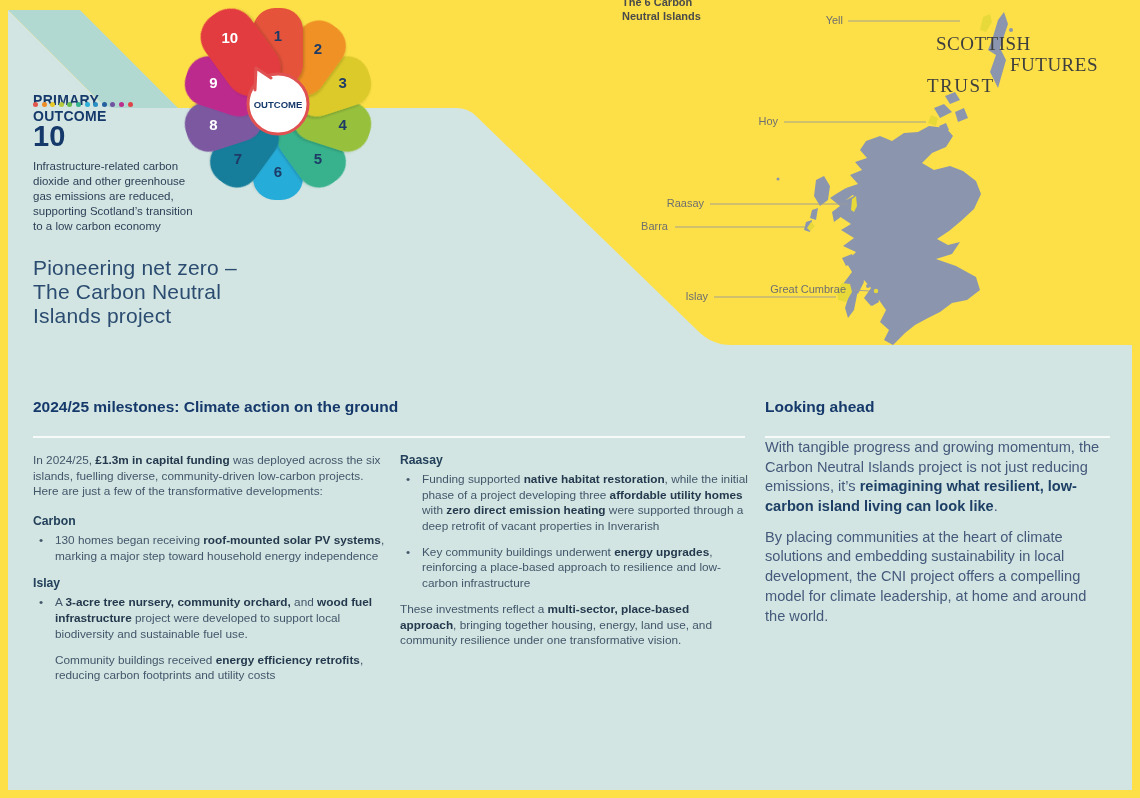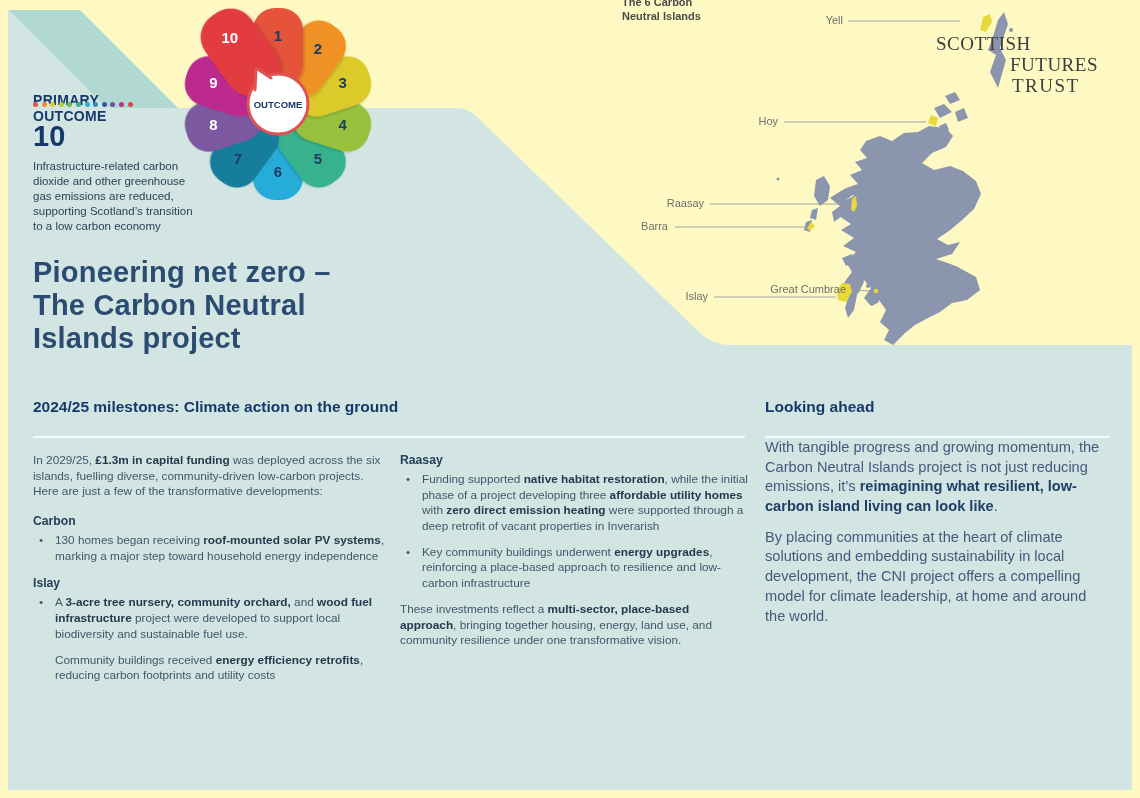--- a/index.html
+++ b/index.html
@@ -1,36 +1,36 @@
 <!DOCTYPE html>
 <html style="--teal: #d2e5e2; --band: #b2d8d2; --navy: #16396b; --title: #2b4c70; --desc: #2c3f56; --body: #42566a; --bold: #24394d; --subhead: #24405a; --col3: #44597b; --col3bold: #1e3f66; --land: #8b96ae; --highlight: #e6d939; --line: #999999; --label: #6f6f6f; --logo: #3e3e3e; --ring: #e05252;"><head>
 <meta charset="utf-8">
 <style>
   html,body { margin:0; padding:0; background:#ffffff; }
   #page {
     position:relative; width:1140px; height:798px; overflow:hidden;
-    background:#fef9c3; font-family:"Liberation Sans", sans-serif;
+    background:#fde047; font-family:"Liberation Sans", sans-serif;
   }
   svg { display:block; }
   .abs { position:absolute; }
 
   
   .kicker {
     left:33px; top:92px; font-size:14px; font-weight:bold; line-height:1.15;
     letter-spacing:.3px; color:var(--navy); white-space:pre-line;
   }
   .dots { left:33px; top:102px; display:flex; gap:3.6px; }
   .dots span { width:5px; height:5px; border-radius:50%; display:block; }
   .big-num { left:33px; top:120px; font-size:29px; font-weight:bold; color:var(--navy); }
   .outcome-desc {
     left:33px; top:159px; width:172px; font-size:11.5px; line-height:1.3;
     color:var(--desc);
   }
   .page-title {
-    left:33px; top:256px; font-size:29px; line-height:1.14; font-weight:bold;
+    left:33px; top:256px; font-size:21px; line-height:1.14; font-weight:normal;
     color:var(--title); white-space:pre-line; letter-spacing:.2px;
   }
 
   
   .map-caption {
     left:622px; top:-4px; font-size:11px; font-weight:bold; color:#4a4a4a;
     line-height:1.25; white-space:pre-line;
   }
   .island-label { font-size:11px; color:var(--label); text-align:right; }
   .logo-word { font-family:"Liberation Serif", serif; color:var(--logo); font-size:19px; letter-spacing:.5px; }
@@ -119,21 +119,21 @@
 Neutral Islands</div>
   <div class="abs island-label" style="left:795px;top:14px;width:48px;">Yell</div>
   <div class="abs island-label" style="left:728px;top:115px;width:50px;">Hoy</div>
   <div class="abs island-label" style="left:640px;top:197px;width:64px;">Raasay</div>
   <div class="abs island-label" style="left:612px;top:220px;width:56px;">Barra</div>
   <div class="abs island-label" style="left:724px;top:283px;width:122px;">Great Cumbrae</div>
   <div class="abs island-label" style="left:662px;top:290px;width:46px;">Islay</div>
 
   <div class="abs logo-word" style="left:936px;top:33px;">SCOTTISH</div>
   <div class="abs logo-word" style="left:1010px;top:54px;">FUTURES</div>
-  <div class="abs logo-word" style="left:1012px;top:75px;letter-spacing:1.5px;">TRUST</div>
+  <div class="abs logo-word" style="left:927px;top:75px;letter-spacing:1.5px;">TRUST</div>
 
   <svg class="abs" id="flower-svg" style="left:156px;top:-16px;" width="244" height="250" viewBox="0 0 244 250">
     <defs>
       <filter id="pshadow" x="-40%" y="-40%" width="180%" height="180%">
         <feDropShadow dx="1" dy="2" stdDeviation="1.5" flood-color="#000000" flood-opacity="0.22"></feDropShadow>
       </filter>
     </defs>
     <g id="petal-layer">
         <rect x="97" y="24" width="50" height="78" rx="22" ry="22" fill="#28acd8" transform="rotate(180 122 120)" filter="url(#pshadow)"></rect>
         <rect x="97" y="24" width="50" height="78" rx="22" ry="22" fill="#37b28c" transform="rotate(144 122 120)" filter="url(#pshadow)"></rect>
@@ -182,21 +182,21 @@
   <h1 class="abs page-title" style="margin:0;">Pioneering net zero –
 The Carbon Neutral
 Islands project</h1>
 
   <div class="abs section-heading" style="left:33px;top:398px;width:712px;">2024/25 milestones: Climate action on the ground</div>
   <div class="abs rule" style="left:33px;top:436px;width:712px;"></div>
   <div class="abs section-heading" style="left:765px;top:398px;width:345px;">Looking ahead</div>
   <div class="abs rule" style="left:765px;top:436px;width:345px;"></div>
 
   <div class="col" style="left:33px;top:453px;width:358px;">
-    <p class="body" style="margin-bottom:14px;"><span>In 2029/25, </span><span class="b">£1.3m in capital funding</span><span> was deployed across the six islands, fuelling diverse, community-driven low-carbon projects. Here are just a few of the transformative developments:</span></p>
+    <p class="body" style="margin-bottom:14px;"><span>In 2024/25, </span><span class="b">£1.3m in capital funding</span><span> was deployed across the six islands, fuelling diverse, community-driven low-carbon projects. Here are just a few of the transformative developments:</span></p>
     <h4 class="sub">Carbon</h4>
     <div class="bullet-row">
       <span class="bullet">•</span>
       <p class="body"><span>130 homes began receiving </span><span class="b">roof-mounted solar PV systems</span><span>, marking a major step toward household energy independence</span></p>
     </div>
     <h4 class="sub">Islay</h4>
     <div class="bullet-row">
       <span class="bullet">•</span>
       <p class="body"><span>A </span><span class="b">3-acre tree nursery, community orchard,</span><span> and </span><span class="b">wood fuel infrastructure</span><span> project were developed to support local biodiversity and sustainable fuel use.</span></p>
     </div>

